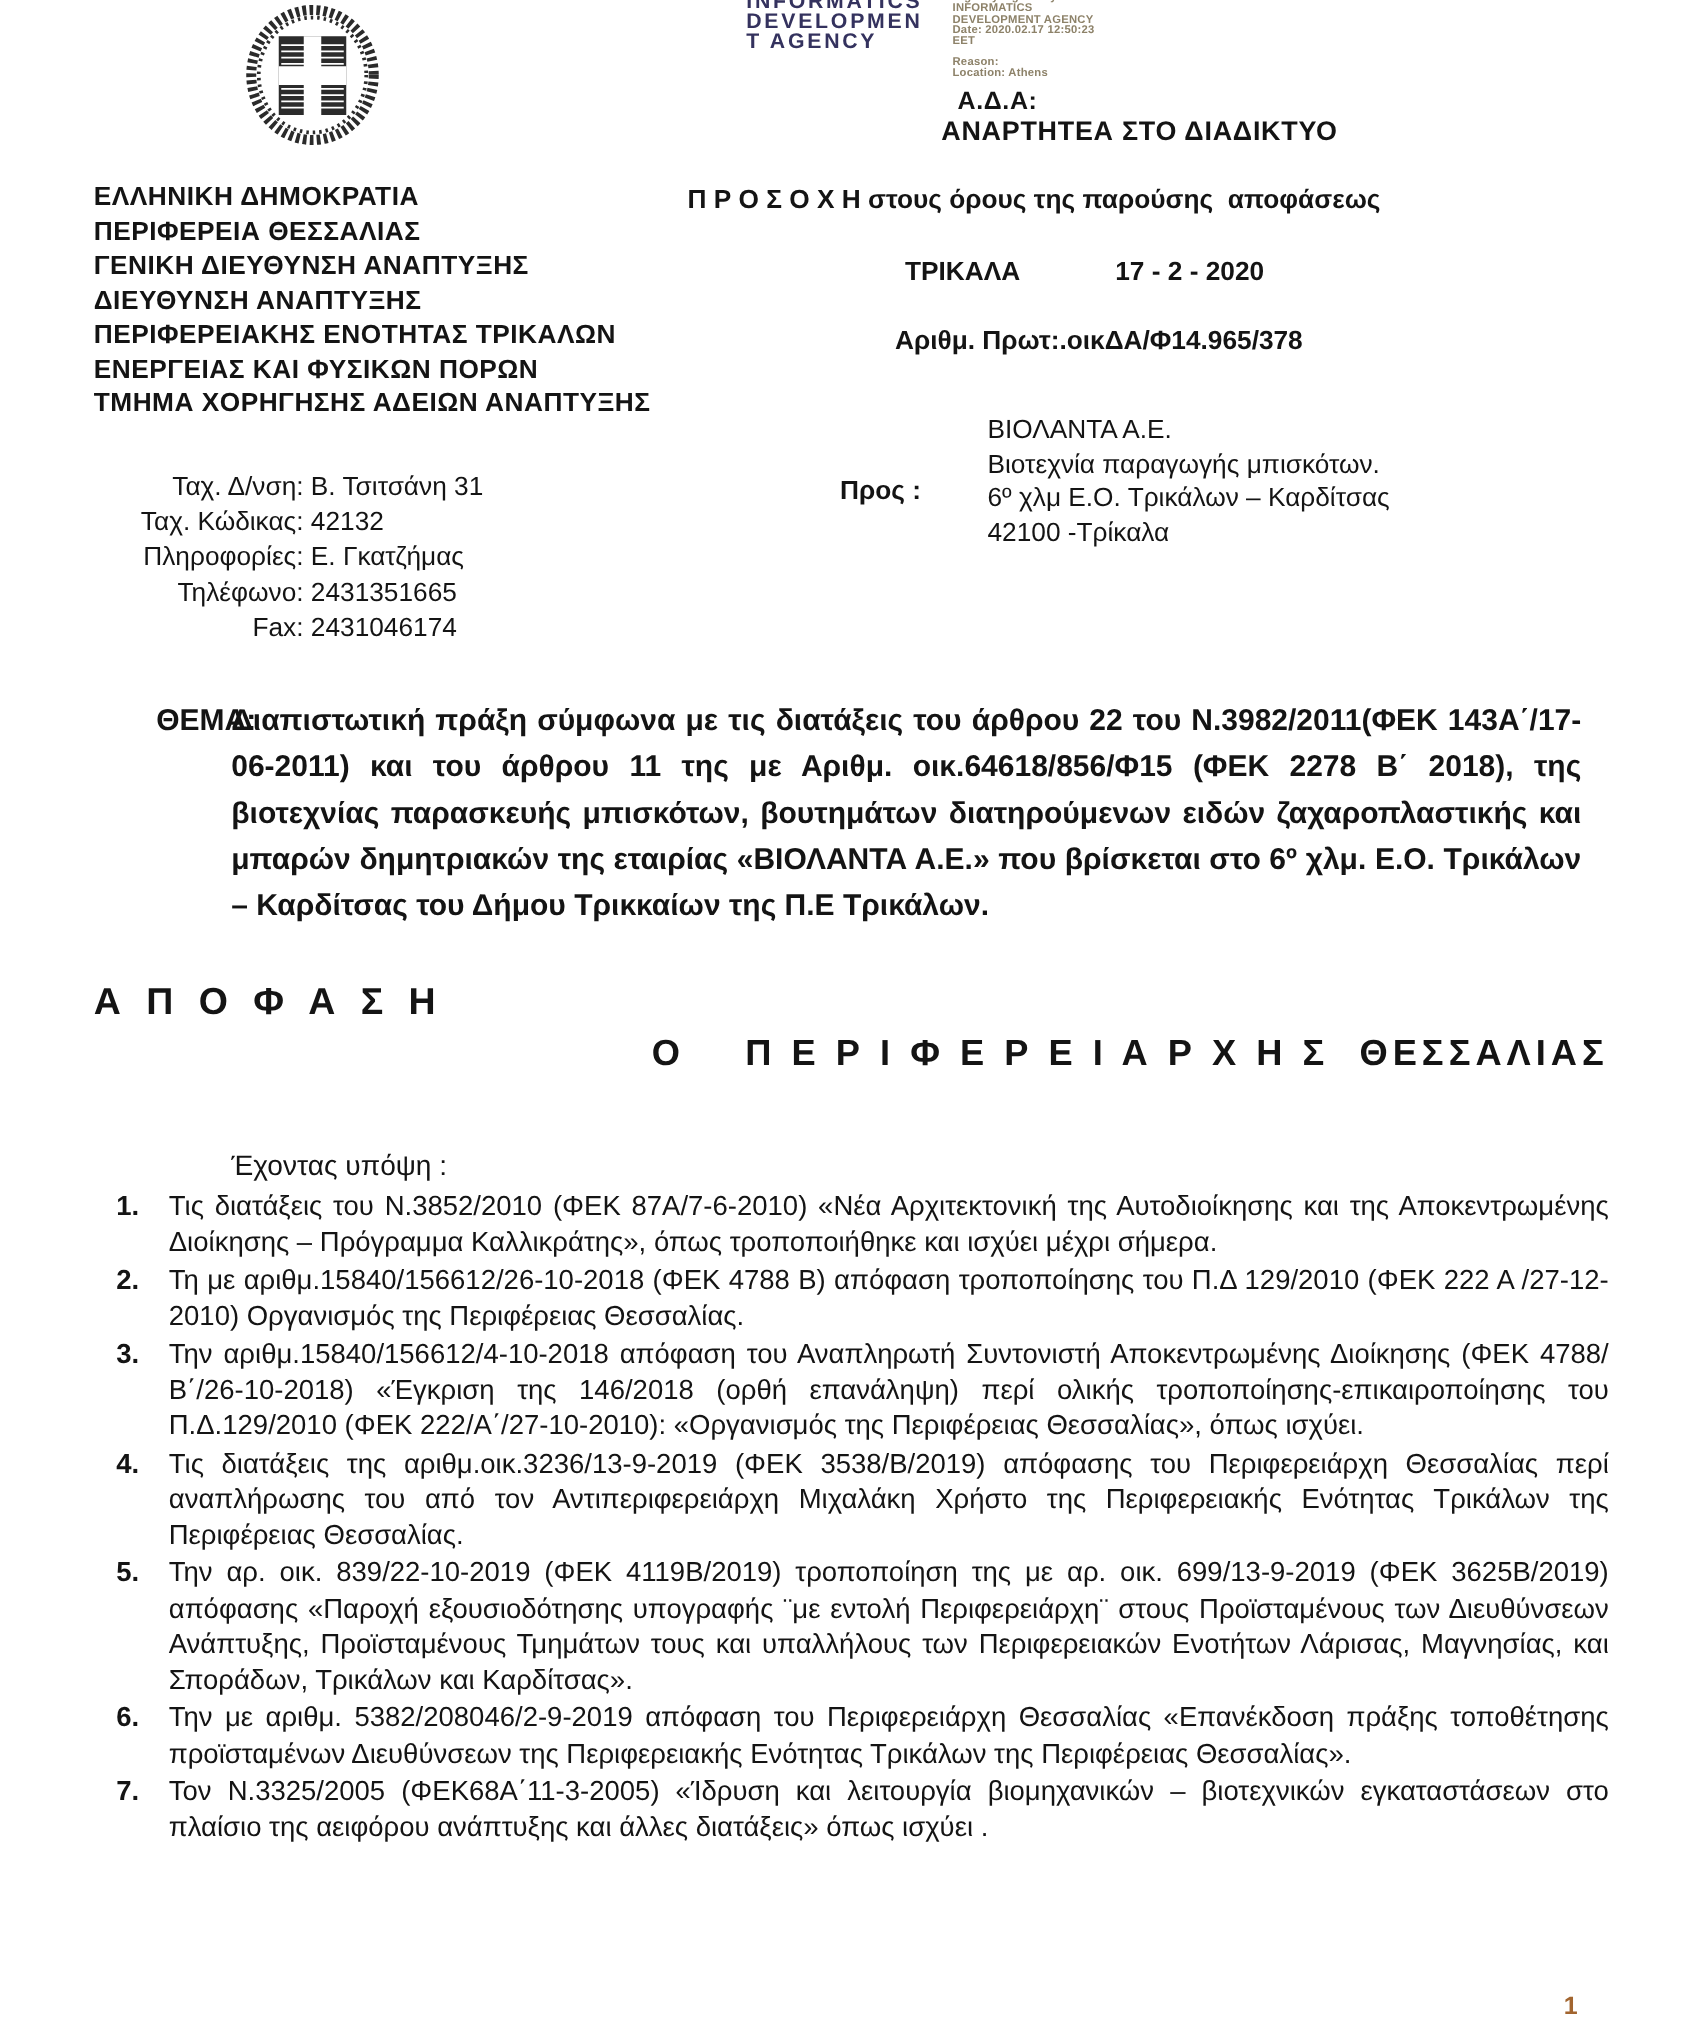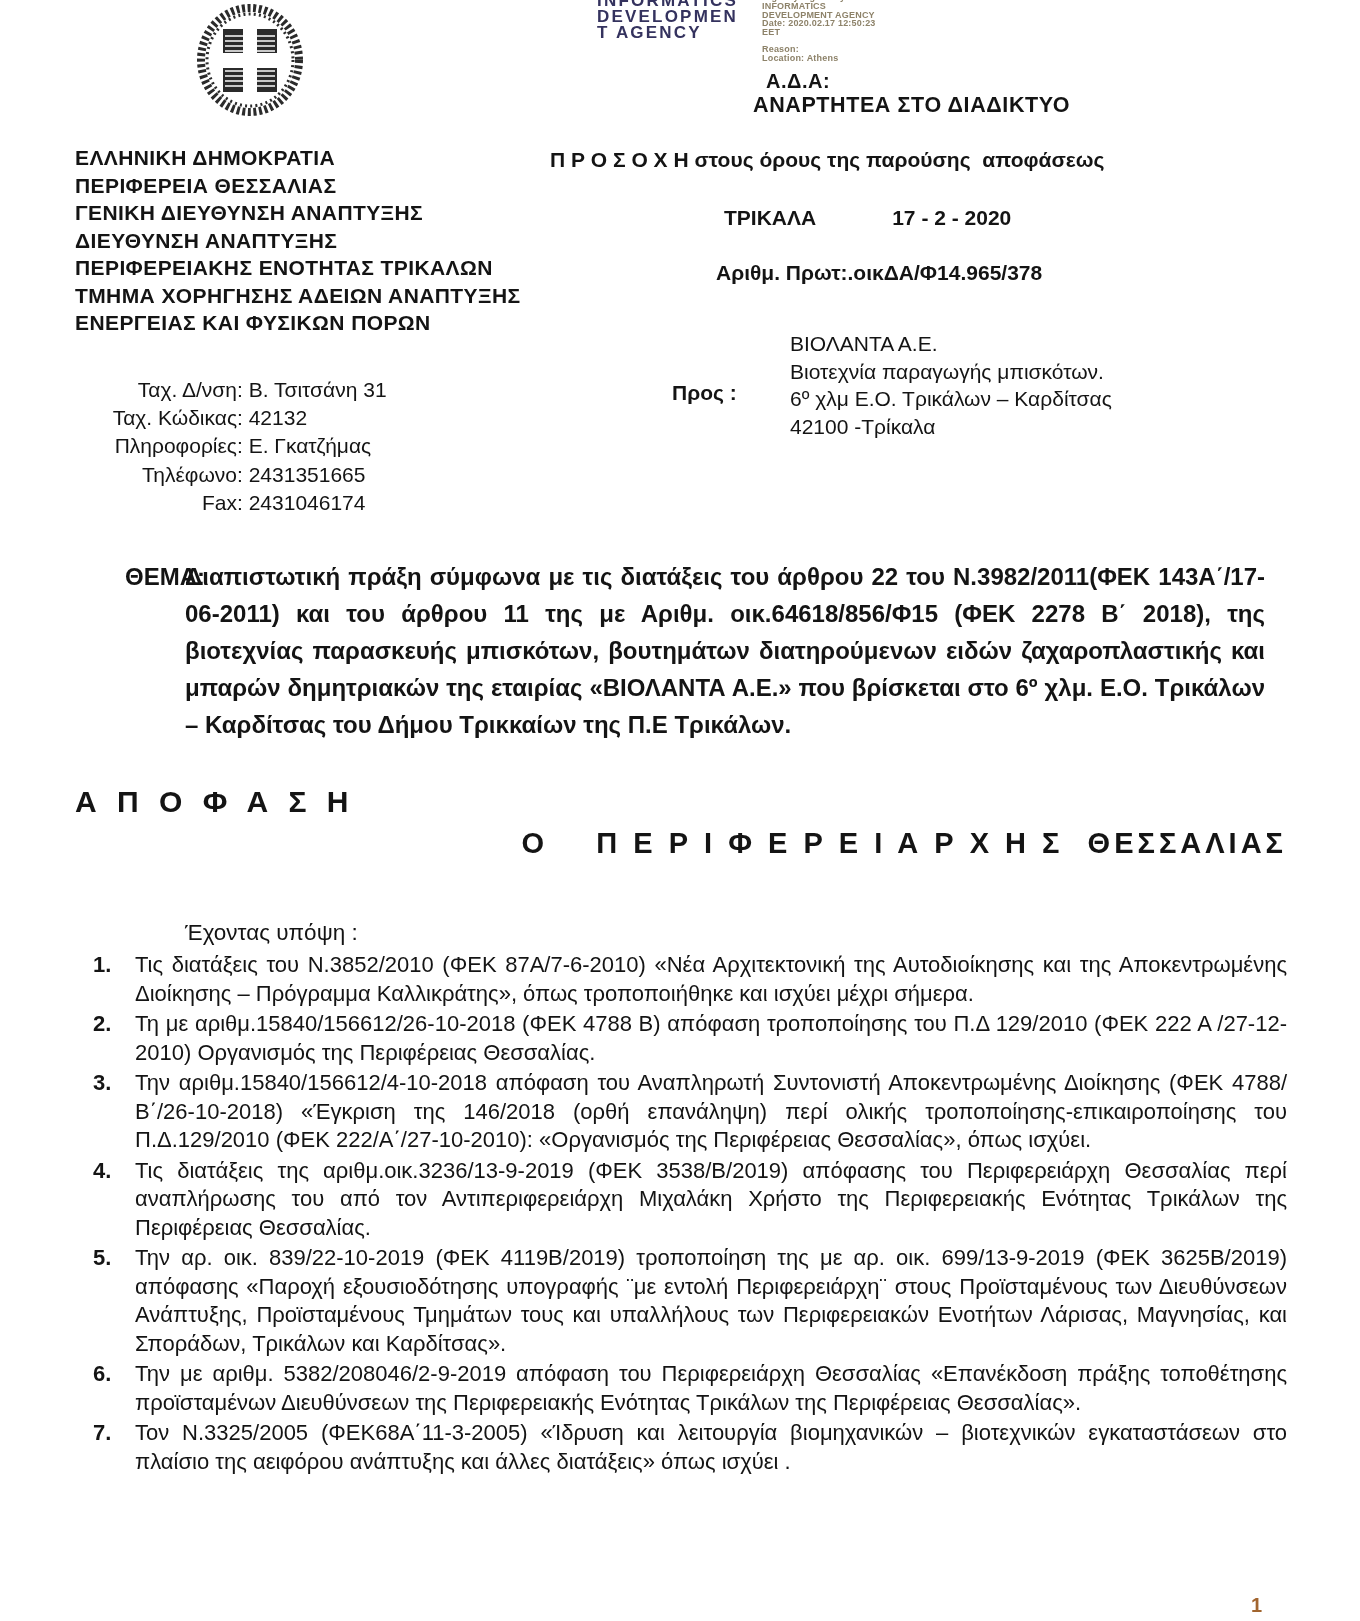--- a/index.html
+++ b/index.html
@@ -118,22 +118,22 @@
 
   <div class="abs ada-label">Α.Δ.Α:</div>
   <div class="abs ada-notice">ΑΝΑΡΤΗΤΕΑ ΣΤΟ ΔΙΑΔΙΚΤΥΟ</div>
 
   <div class="abs letterhead">
     <div>ΕΛΛΗΝΙΚΗ ΔΗΜΟΚΡΑΤΙΑ</div>
     <div>ΠΕΡΙΦΕΡΕΙΑ ΘΕΣΣΑΛΙΑΣ</div>
     <div>ΓΕΝΙΚΗ ΔΙΕΥΘΥΝΣΗ ΑΝΑΠΤΥΞΗΣ</div>
     <div>ΔΙΕΥΘΥΝΣΗ ΑΝΑΠΤΥΞΗΣ</div>
     <div>ΠΕΡΙΦΕΡΕΙΑΚΗΣ ΕΝΟΤΗΤΑΣ ΤΡΙΚΑΛΩΝ</div>
+    <div>ΕΝΕΡΓΕΙΑΣ ΚΑΙ ΦΥΣΙΚΩΝ ΠΟΡΩΝ</div>
     <div>ΤΜΗΜΑ ΧΟΡΗΓΗΣΗΣ ΑΔΕΙΩΝ ΑΝΑΠΤΥΞΗΣ</div>
-    <div>ΕΝΕΡΓΕΙΑΣ ΚΑΙ ΦΥΣΙΚΩΝ ΠΟΡΩΝ</div>
   </div>
 
   <div class="abs attention">Π Ρ Ο Σ Ο Χ Η στους όρους της παρούσης  αποφάσεως</div>
 
   <div class="abs issue-line">
     <span>ΤΡΙΚΑΛΑ</span>
     <span>17 - 2 - 2020</span>
   </div>
 
   <div class="abs protocol">Αριθμ. Πρωτ:.οικΔΑ/Φ14.965/378</div>

